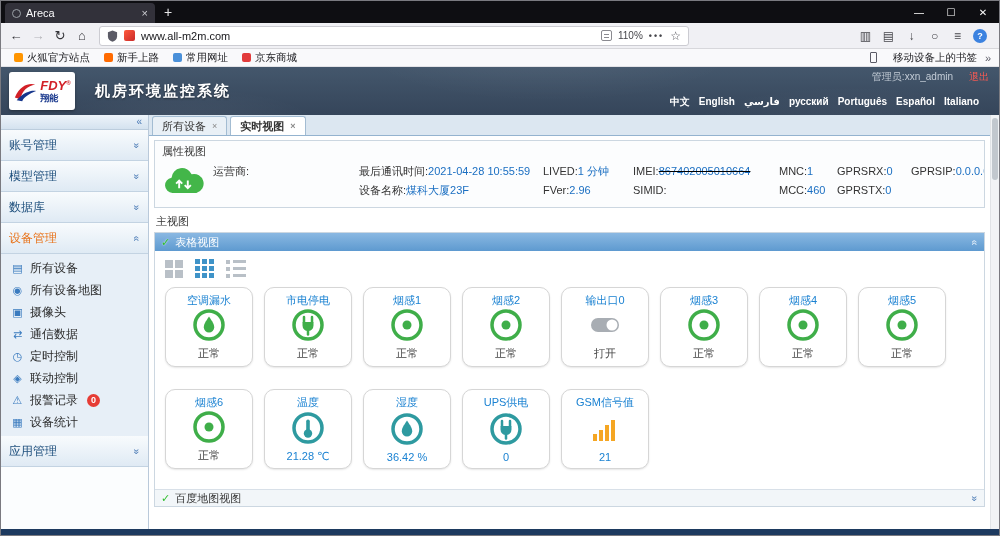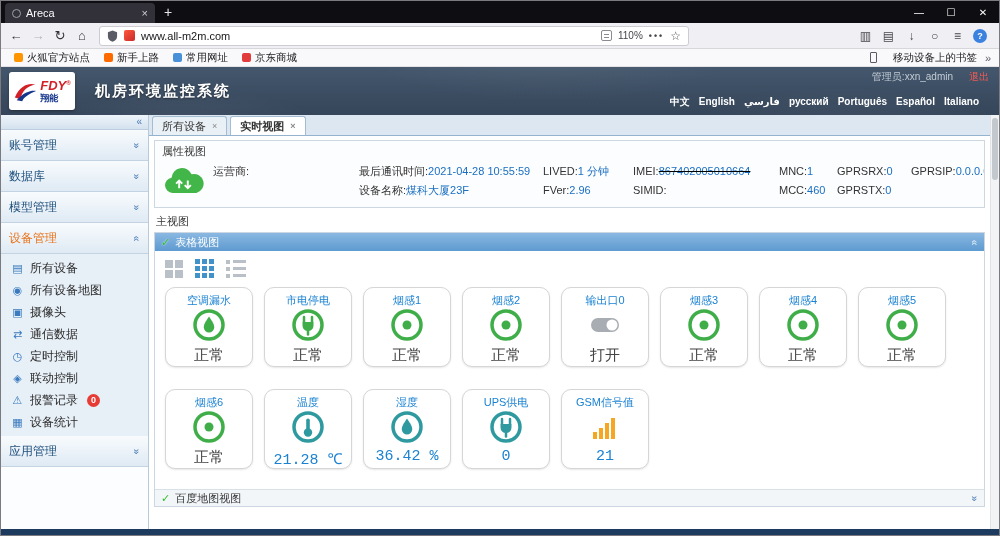--- a/index.html
+++ b/index.html
@@ -117,21 +117,21 @@
   .vi-9{display:grid;grid-template-columns:repeat(3,5px);gap:2px;}
   .vi-9 i{width:5px;height:5px;background:#3f93c8;display:block;}
   .vi-list{display:flex;flex-direction:column;gap:3px;}
   .vi-list .r{display:flex;gap:3px;align-items:center;}
   .vi-list .sq{width:4px;height:4px;background:#b9c0c7;}
   .vi-list .bar{width:13px;height:3px;background:#b9c0c7;}
   .cards-row{display:flex;gap:11px;padding:4px 10px;}
   .cards-row + .cards-row{margin-top:14px;}
   .card{width:88px;height:80px;background:#fff;border:1px solid #d6d6d6;border-radius:10px;box-shadow:0 1px 2px rgba(0,0,0,.10);display:flex;flex-direction:column;align-items:center;justify-content:space-between;padding:5px 2px;}
   .card-title{font-size:11px;color:#1b82d2;white-space:nowrap;}
-  .card-value{font-size:15px;font-family:Liberation Mono, monospace;}
+  .card-value{font-size:11px;}
   .mapbar{height:17px;background:#f2f6f9;border-top:1px solid #d8e0e8;display:flex;align-items:center;gap:5px;padding:0 6px;font-size:11px;color:#333;margin-top:16px;}
   .map-chev{color:#4a7ab5;font-size:10px;display:inline-block;transform:rotate(90deg);}
 
   .pagefooter{height:8px;background:#1d3a5f;}
 </style>
 </head>
 <body>
 
 <div id="screen">
 
@@ -221,25 +221,25 @@
 
   <div class="bodyrow">
     <div class="sidebar">
       <div class="sb-collapse">«</div>
       <div id="sidebar-groups">
           <div class="sb-group">
             <span>账号管理</span>
             <span class="sb-chev">»</span>
           </div>
           <div class="sb-group">
+            <span>模型管理</span>
+            <span class="sb-chev">»</span>
+          </div>
+          <div class="sb-group">
             <span>数据库</span>
-            <span class="sb-chev">»</span>
-          </div>
-          <div class="sb-group">
-            <span>模型管理</span>
             <span class="sb-chev">»</span>
           </div>
           <div class="sb-group active">
             <span>设备管理</span>
             <span class="sb-chev">«</span>
           </div>
           <div class="sb-items">
             <div class="sb-item">
               <span class="sb-ico">▤</span>
               <span>所有设备</span>

